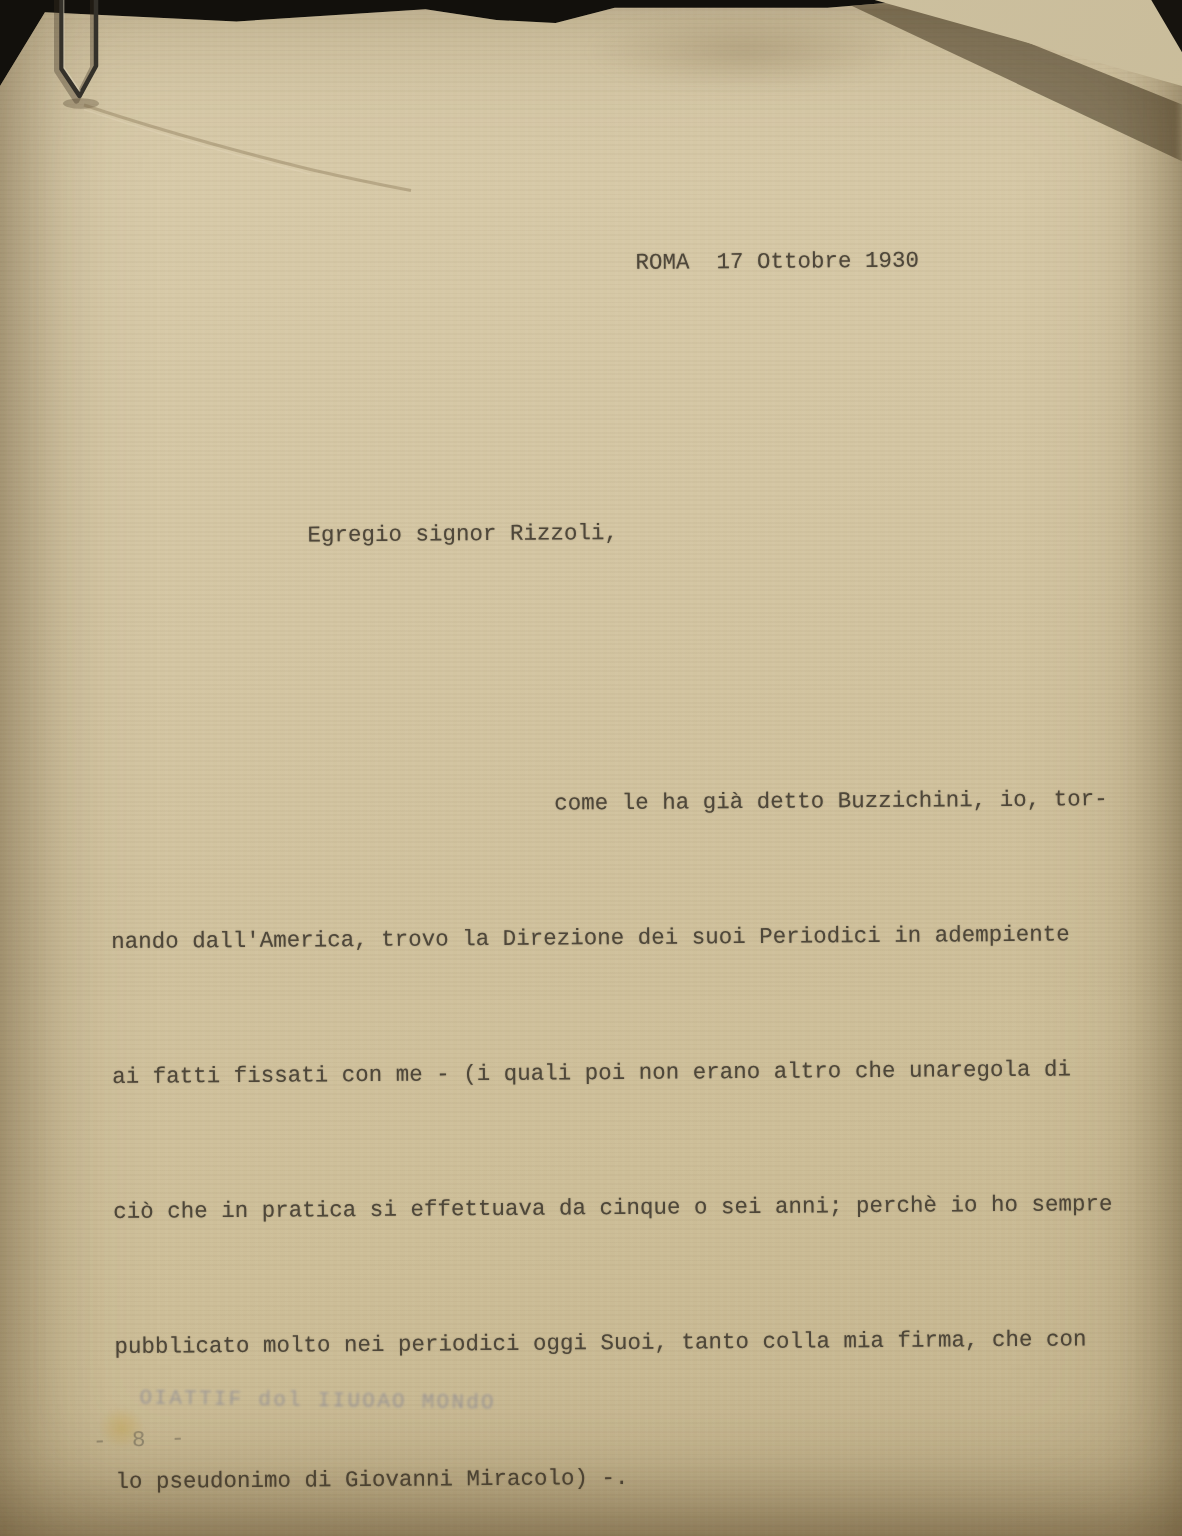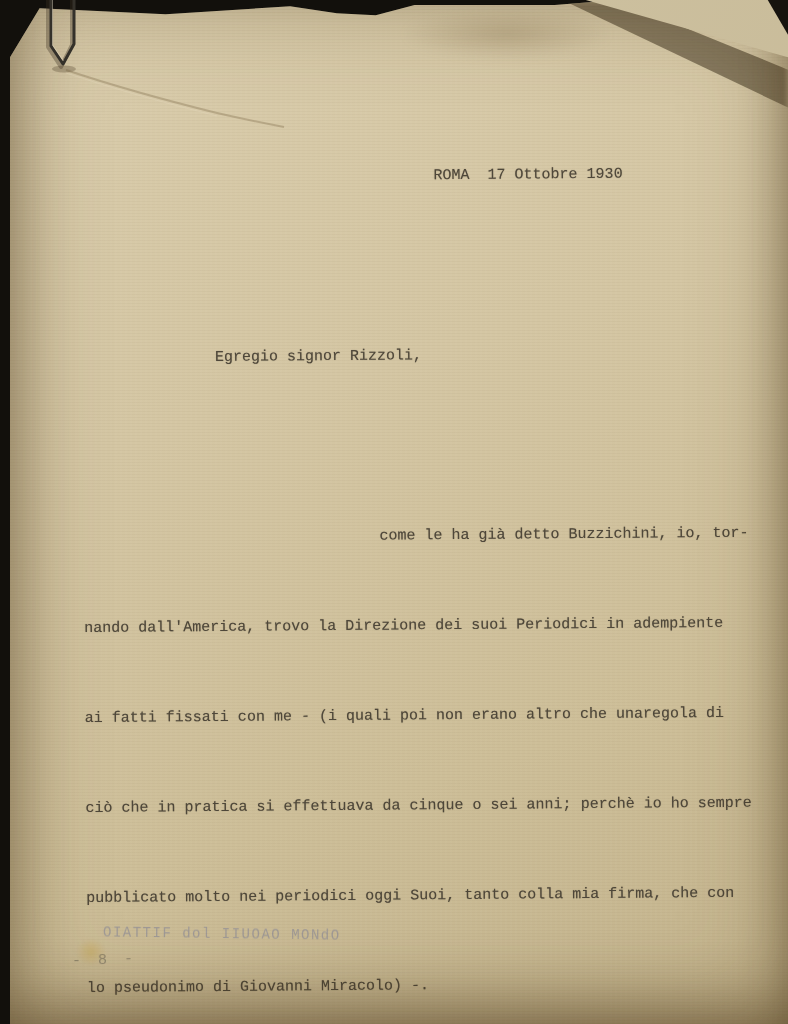--- a/index.html
+++ b/index.html
@@ -3,21 +3,21 @@
 <meta charset="utf-8">
 <style>
   html,body{margin:0;padding:0;}
   body{
     width:788px;height:1024px;
     background:#12100c;
     overflow:hidden;
     font-family:"Liberation Mono","DejaVu Sans Mono",monospace;
     position:relative;
   }
-  .scene{position:absolute;inset:0;margin-left:10px;}
+  .scene{position:absolute;inset:0;}
 
   
   .paper{
     position:absolute;inset:0;
     background:linear-gradient(163deg,#d9ccab 0%,#d4c6a3 38%,#cdbe98 72%,#c2b28b 100%);
     clip-path:polygon(0 5.6%,3.8% 0.8%,20% 1.4%,36% 0.6%,42% 1.3%,47% 1.5%,52% 0.5%,70% 0.5%,78% 0%,100% 0%,100% 100%,0 100%);
   }
   .texture{
     position:absolute;inset:0;
     background:

